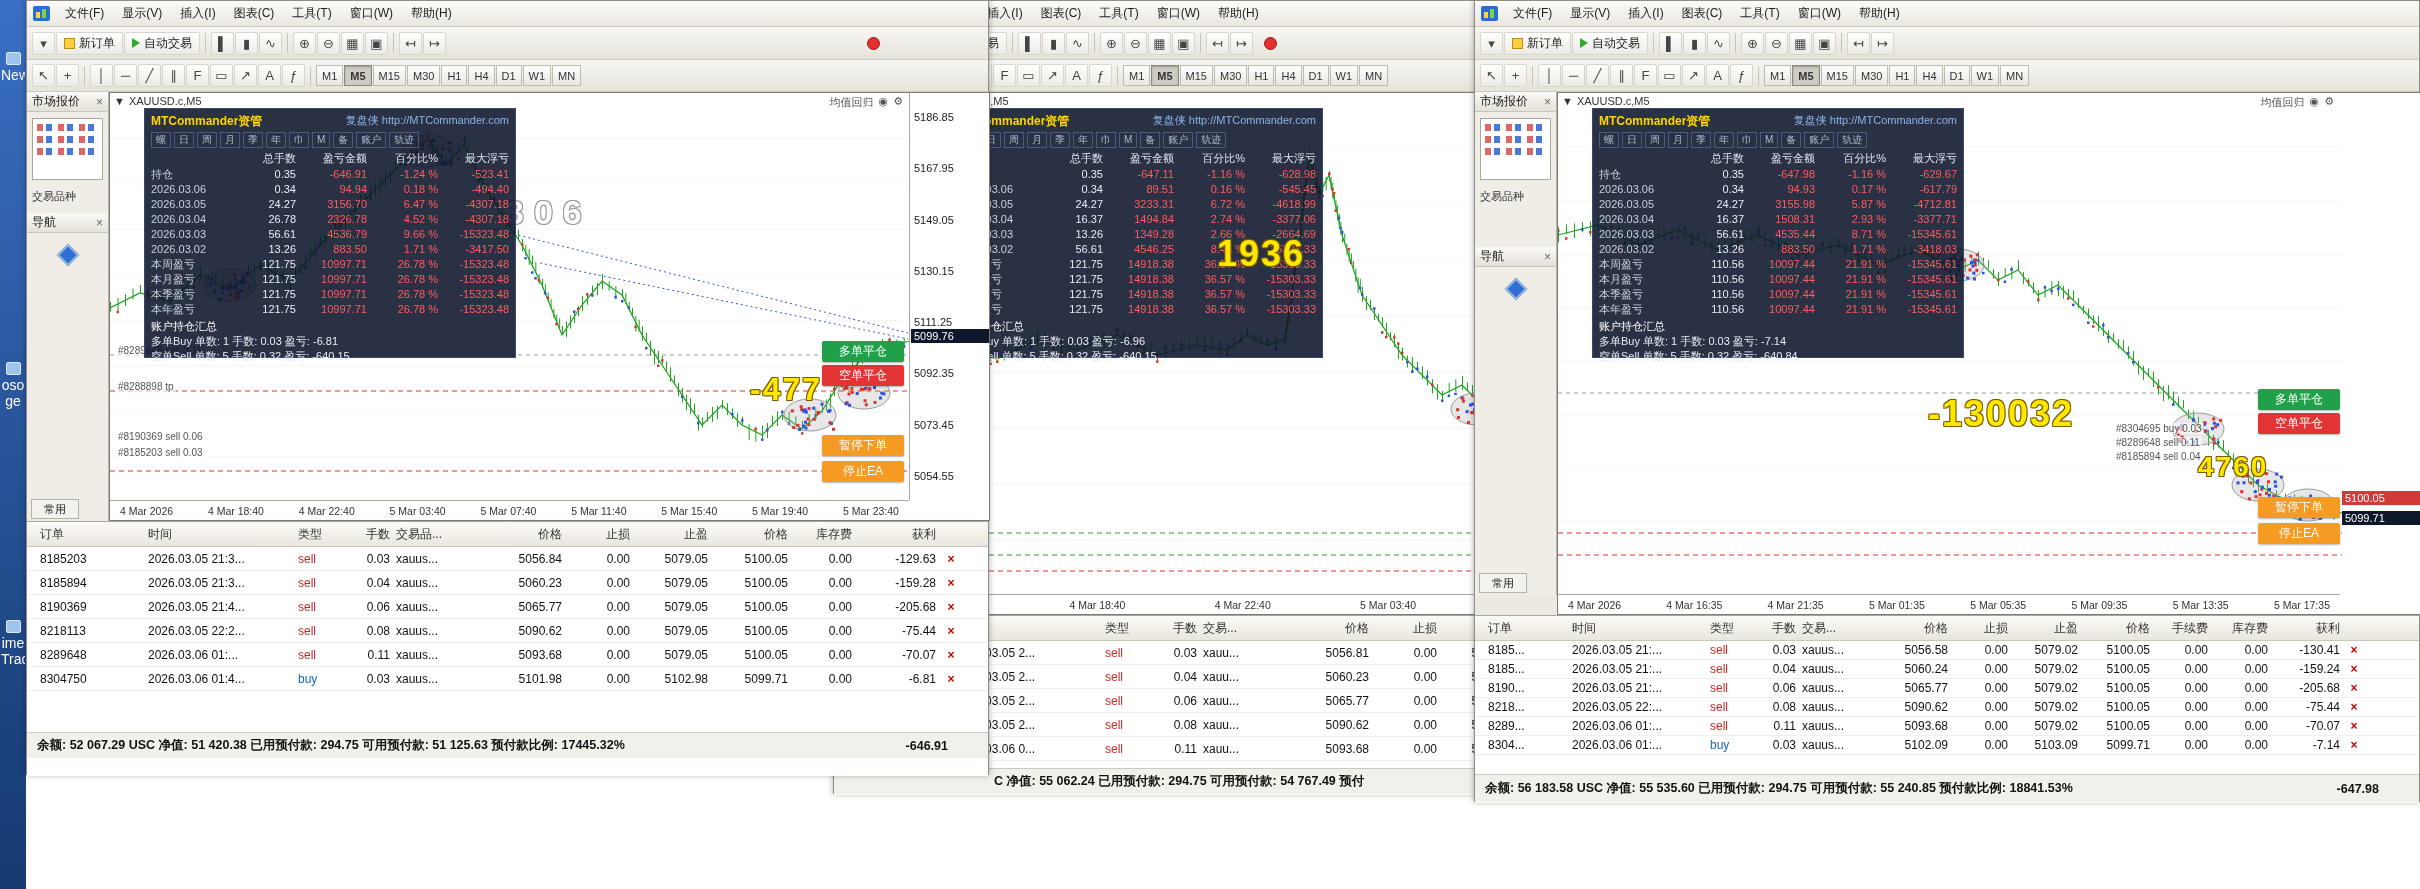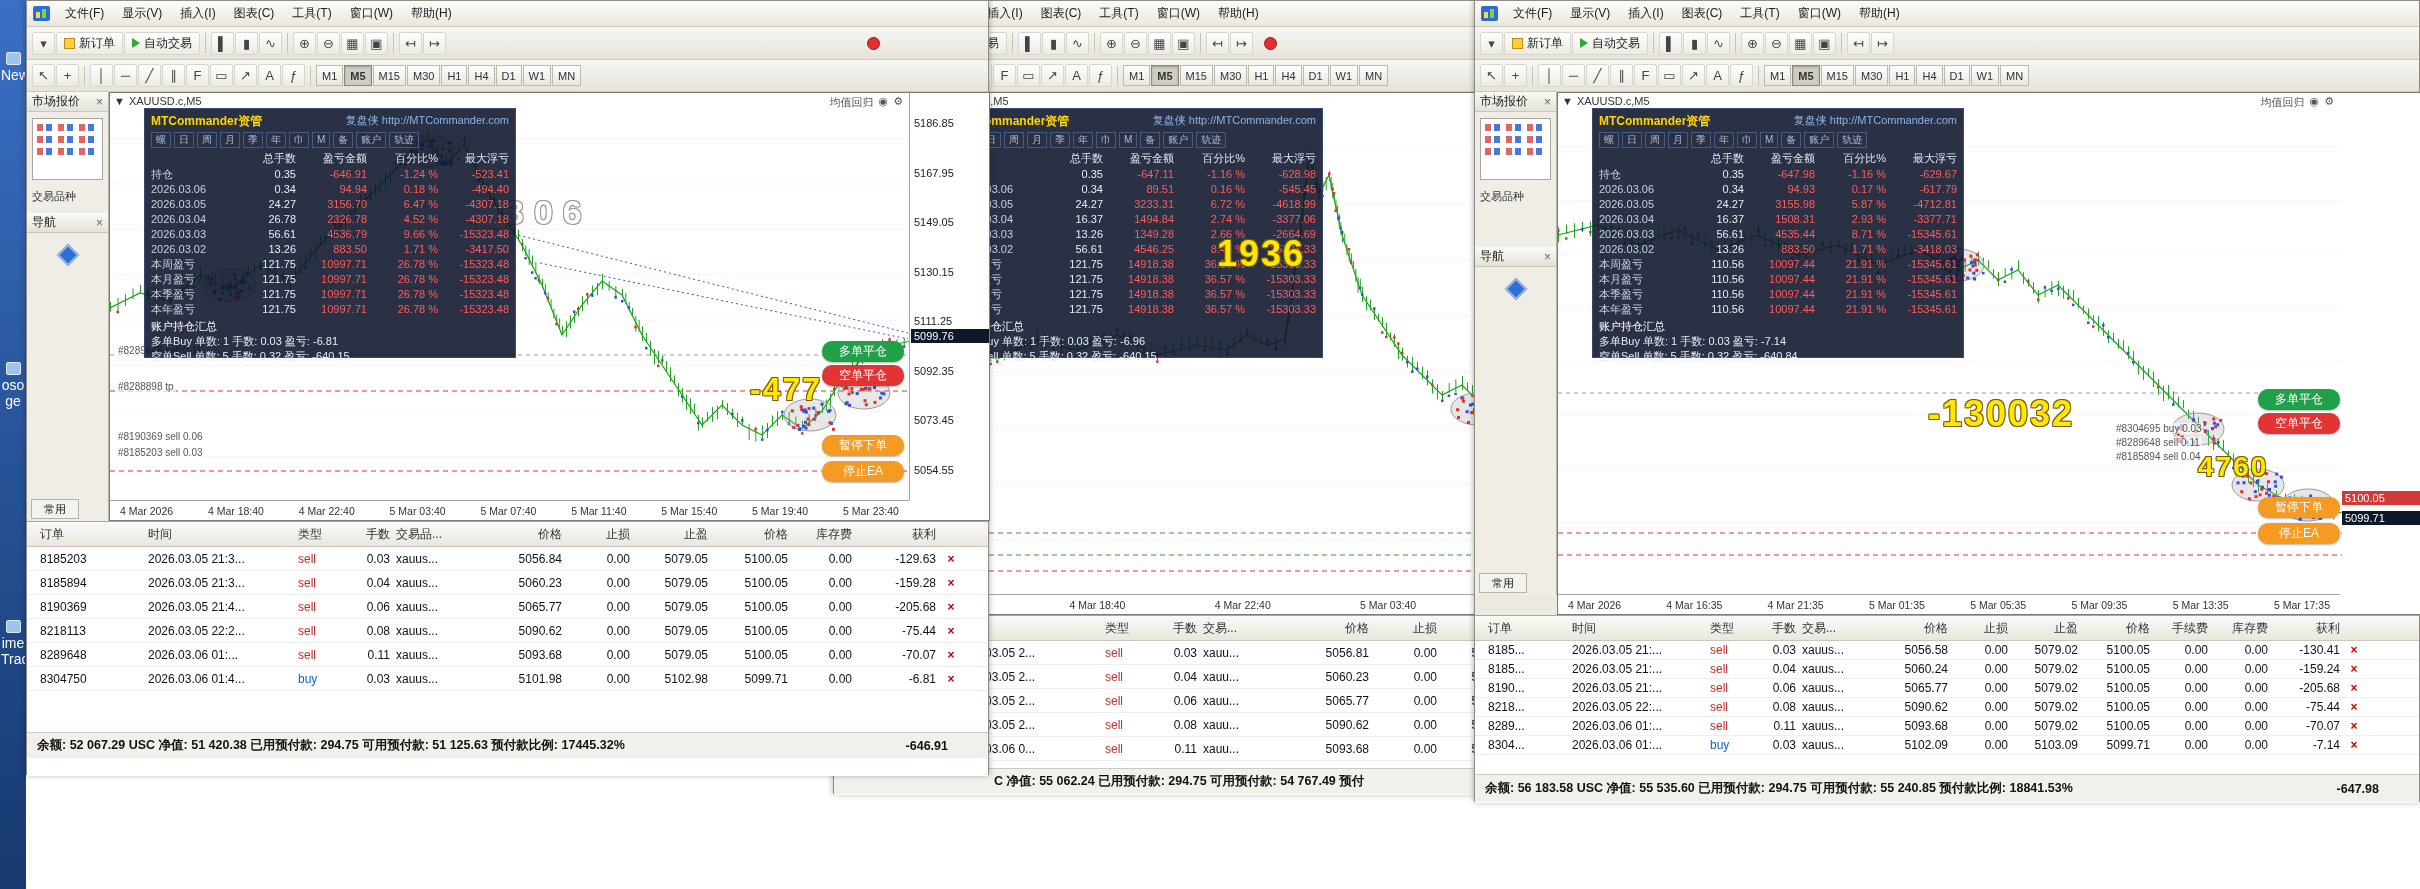--- a/index.html
+++ b/index.html
@@ -28,40 +28,40 @@
 .dclose{color:#666}
 .mini{margin:6px 5px;height:62px;background:#fff;border:1px solid #a9a69d;overflow:hidden}
 .mini .mrow{height:7px;margin:5px 4px;background:repeating-linear-gradient(90deg,#d66 0 6px,#fff 6px 9px,#4878d8 9px 15px,#fff 15px 21px)}
 .sublabel{font-size:11px;color:#333;padding:3px 5px}
 .navdiamond{width:16px;height:16px;background:#2f6fd6;transform:rotate(45deg);margin:14px auto;border:2px solid #9ab8dd}
 .dtab{position:absolute;left:4px;width:48px;height:20px;background:#f4f2ec;border:1px solid #b5b2a9;display:flex;align-items:center;justify-content:center;font-size:11px}
 .chart{position:absolute;background:#fff;border:1px solid #7d7b74}
 .chart svg{position:absolute;left:0;top:0}
 .corner{position:absolute;left:4px;top:2px;font-size:11px;color:#333;display:flex;gap:4px;align-items:center;z-index:4}
 .ind{position:absolute;right:86px;top:2px;font-size:11px;color:#555;display:flex;gap:5px;z-index:4}
-.pscale{position:absolute;top:0;right:0;bottom:20px;width:80px;border-left:1px solid #a9a69d;display:flex;flex-direction:column;justify-content:space-between;padding:24px 4px;font-size:11px;color:#222;background:#fff;z-index:3}
+.pscale{position:absolute;top:0;right:0;bottom:20px;width:80px;border-left:1px solid #a9a69d;display:flex;flex-direction:column;justify-content:space-between;padding:18px 4px;font-size:11px;color:#222;background:#fff;z-index:3}
 .taxis{position:absolute;left:0;right:80px;bottom:0;height:20px;border-top:1px solid #a9a69d;display:flex;justify-content:space-between;align-items:center;padding:0 10px;font-size:10.5px;color:#333;background:#fff;z-index:3}
 .mtc{position:absolute;background:rgba(14,20,42,.88);border:1px solid #39486e;color:#cfd6e4;font-size:11px;padding:4px 6px;z-index:5}
 .mtc-head{display:flex;justify-content:space-between;margin-bottom:2px}
 .mtc-title{color:#ffd400;font-weight:bold;font-size:12px}
 .mtc-by{color:#8ab4e8}
 .mtc-tabs{display:flex;gap:3px;margin:2px 0 3px}
 .mtc-tab{padding:0 4px;border:1px solid #4a5a80;color:#aab8d0;font-size:10px;line-height:14px}
 .mtc-hd{display:flex;padding-left:74px;color:#dfe6f2;margin-bottom:1px}
 .mtc-hd span{flex:1;text-align:right}
 .mrowx{display:flex;line-height:15px}
 .mrowx .ml{width:74px;color:#c8d0de}
 .mrowx .mv{flex:1;text-align:right;color:#ff5c5c}
 .mrowx span:nth-child(2){color:#e6ecf6}
 .msumt{margin-top:2px;color:#fff}
 .msum{line-height:15px;color:#e6ecf6}
 .bignum{position:absolute;font-weight:bold;color:#ffe800;text-shadow:1px 1px 0 #7a5a00,-1px -1px 0 #7a5a00,1px -1px 0 #7a5a00,-1px 1px 0 #7a5a00;letter-spacing:2px;z-index:6}
 .ghost{position:absolute;font-weight:bold;color:#fdfdfd;text-shadow:1px 1px 0 #9a9a9a,-1px -1px 0 #9a9a9a,1px -1px 0 #9a9a9a,-1px 1px 0 #9a9a9a;letter-spacing:10px;z-index:4}
 .linelabel{position:absolute;font-size:10px;color:#555;background:rgba(255,255,255,.6);padding:0 2px;z-index:4}
-.abtn{position:absolute;width:82px;height:21px;display:flex;align-items:center;justify-content:center;color:#fff;font-size:12px;border-radius:10px;box-shadow:0 1px 2px rgba(0,0,0,.3);z-index:6}
+.abtn{position:absolute;width:82px;height:21px;display:flex;align-items:center;justify-content:center;color:#fff;font-size:12px;border-radius:2px;box-shadow:0 1px 2px rgba(0,0,0,.3);z-index:6}
 .abtn.green{background:#21a04a}.abtn.red{background:#e23434}.abtn.orange{background:#f59a23}
 .pbadge{position:absolute;right:0;width:78px;padding:1px 3px;font-size:11px;color:#fff;background:#0f172a;z-index:7}
 .pbadge.red{background:#d23a3a}
 .orders{position:absolute;left:0;right:0;background:#fff;border-top:1px solid #a9a69d;bottom:auto}
 .orow{display:flex;align-items:center;padding:0 10px}
 .ohead{height:25px;background:linear-gradient(#fbfaf7,#e9e6de);border-bottom:1px solid #c9c6bd;color:#333}
 .obody .orow{border-bottom:1px solid #f0efec}
 .orow>span{white-space:nowrap;overflow:hidden;padding:0 3px}
 .tA .obody .orow{height:24px}
 .tB .obody .orow{height:19px}

